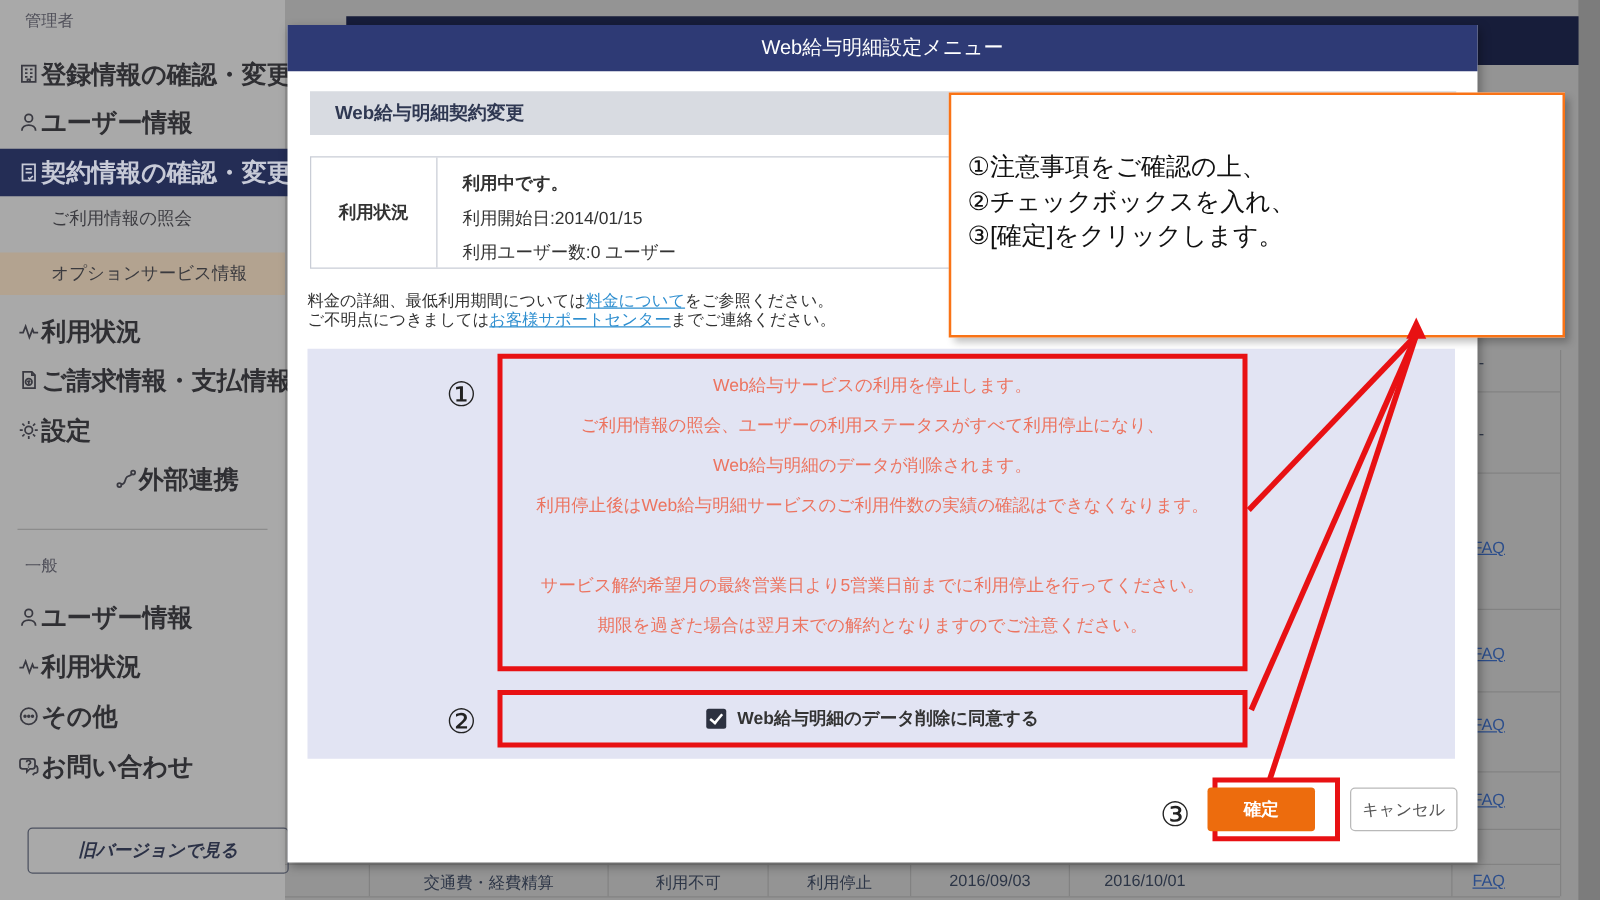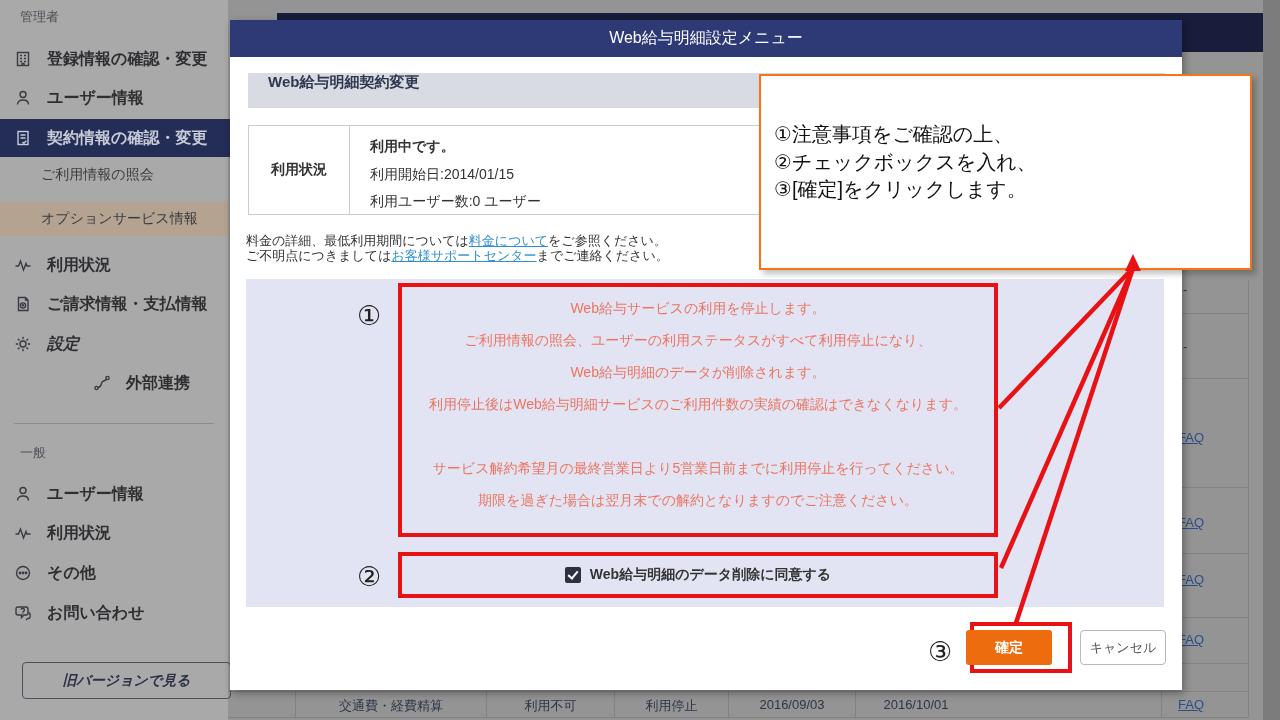--- a/index.html
+++ b/index.html
@@ -14,42 +14,42 @@
   #bg-right-strip{left:1263px;top:0;width:17px;height:720px;background:#7c7c7c;}
   .bg-hline{height:1px;background:#828282;}
   .bg-vline{width:1px;background:#828282;}
   .bg-text{color:#2c3546;font-size:13px;}
   .bg-faq{color:#2c4e8c;text-decoration:underline;font-size:13px;}
 
   
   #sidebar{left:0;top:0;width:228px;height:720px;background:#a9a9a9;}
   .sb-section{left:20px;color:#50505a;font-size:13px;}
   .sb-row{left:0;width:269px;height:34px;display:flex;align-items:center;
-    padding-left:14px;box-sizing:border-box;gap:15px;color:#2f2f33;
-    font-size:16px;font-weight:bold;}
+    padding-left:14px;box-sizing:border-box;gap:1px;color:#2f2f33;
+    font-size:20px;font-weight:bold;}
   .sb-row .icn{width:18px;height:18px;flex:0 0 18px;color:#3a3a42;}
   .sb-sub{left:0;width:228px;height:34px;display:flex;align-items:center;
     padding-left:41px;box-sizing:border-box;color:#3c3c41;font-size:14px;}
   .sb-selected{background:#242d55;color:#c7cad7;}
   .sb-selected .icn{color:#c7cad7;}
   .sb-sub-active{background:#b3a390;color:#3a3a3e;}
   .chevron-up{width:8px;height:8px;border-left:2px solid #c7cad7;border-top:2px solid #c7cad7;
     transform:rotate(45deg);margin-left:auto;margin-right:18px;margin-top:4px;}
   #sb-divider{left:14px;top:423px;width:200px;height:1px;background:#8c8c8c;}
   #old-version-btn{left:22px;top:662px;width:207px;height:35px;border:1px solid #4c5160;
     border-radius:4px;background:transparent;color:#2b3146;font-weight:bold;font-size:14px;
     display:flex;align-items:center;justify-content:center;font-style:italic;}
 
   
   #modal{left:230px;top:20px;width:952px;height:670px;background:#fff;
     box-shadow:2px 3px 8px rgba(0,0,0,.35);}
   #modal-header{left:0;top:0;width:952px;height:37px;background:#2e3a75;color:#fff;
     font-size:16px;display:flex;align-items:center;justify-content:center;}
   #section-bar{left:18px;top:53px;width:917px;height:35px;background:#d8dbe1;
-    display:flex;padding-left:20px;box-sizing:border-box;
+    display:flex;align-items:center;padding-left:20px;box-sizing:border-box;
     color:#2f3852;font-weight:bold;font-size:15px;}
   #usage-table{left:18px;top:105px;width:917px;height:90px;border:1px solid #c9cdd6;
     box-sizing:border-box;display:flex;}
   #usage-th{width:100px;border-right:1px solid #c9cdd6;display:flex;align-items:center;
     justify-content:center;font-weight:bold;font-size:14px;color:#333;}
   #usage-td{flex:1;padding:7px 0 0 20px;font-size:14px;color:#333;line-height:27.5px;}
   #usage-status{font-weight:bold;}
   .notes{left:16px;width:740px;font-size:13px;color:#333;line-height:15px;}
   .notes a{color:#2f8fd0;}
   #notice-panel{left:16px;top:259px;width:918px;height:328px;background:#e2e4f3;}
@@ -175,21 +175,21 @@
         <svg viewBox="0 0 18 18" width="18" height="18" fill="none" stroke="currentColor" stroke-width="1.4">
           <path d="M4.5 2.5h7l2.5 2.5v10.5h-9.5z"></path>
             <path d="M11.5 2.5V5H14"></path>
             <circle cx="9" cy="10.5" r="2.6"></circle>
             <path d="M8 9.5l1 1.3 1-1.3M9 10.8v1.6"></path>
         </svg>
       </span>
       <span>ご請求情報・支払情報</span>
     </div>
 
-    <div class="abs sb-row" style="top:327px;font-style:italic;">
+    <div class="abs sb-row" style="top:327px;">
       <span class="icn">
         <svg viewBox="0 0 18 18" width="18" height="18" fill="none" stroke="currentColor" stroke-width="1.4">
           <circle cx="9" cy="9" r="3"></circle>
           <path d="M9 1.8v2.4M9 13.8v2.4M1.8 9h2.4M13.8 9h2.4M3.9 3.9l1.7 1.7M12.4 12.4l1.7 1.7M14.1 3.9l-1.7 1.7M5.6 12.4l-1.7 1.7"></path>
         </svg>
       </span>
       <span>設定</span>
     </div>
 
     <div class="abs sb-row" style="top:366px;justify-content:center;">

